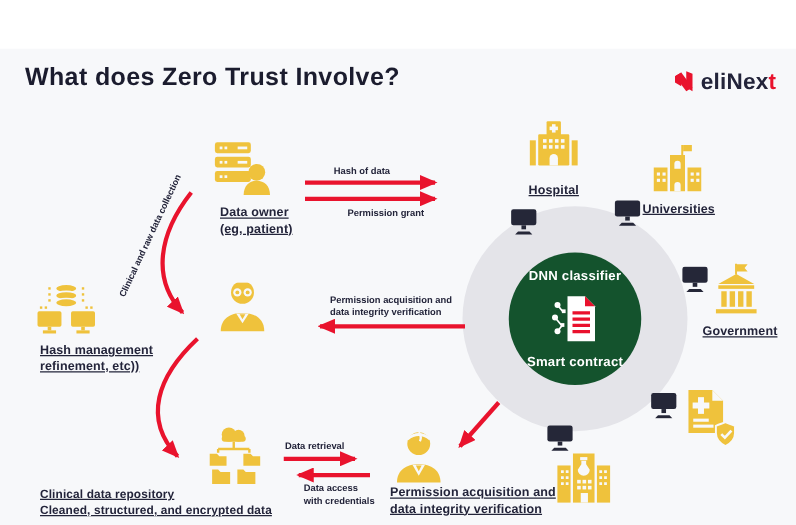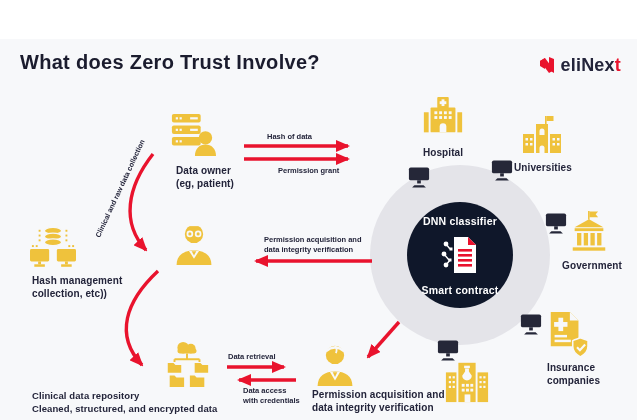--- a/index.html
+++ b/index.html
@@ -13,35 +13,35 @@
   .title{
     position:absolute;left:20px;top:12px;
     font-size:20px;font-weight:800;letter-spacing:.3px;color:#1B1C2E;
   }
   .logo{position:absolute;right:16px;top:15px;display:flex;align-items:center;gap:5px;}
   .logo-text{font-size:18px;font-weight:700;color:#23243A;letter-spacing:.2px;}
   .logo-accent{color:#E9132D;}
   .icon{position:absolute;display:block;line-height:0;}
   .elabel{
     position:absolute;font-size:10px;font-weight:700;color:#23243A;
-    line-height:12.5px;letter-spacing:.1px;white-space:nowrap;
+    line-height:12.5px;letter-spacing:.1px;white-space:nowrap;text-decoration:underline;
   }
   .elabel.small{font-size:9.5px;}
   .alabel{
     position:absolute;font-size:7.5px;font-weight:700;color:#23243A;
     line-height:9.5px;white-space:nowrap;
   }
   .center-label{position:absolute;width:100%;text-align:center;color:#fff;font-size:10.5px;font-weight:700;letter-spacing:.2px;}
   .gray-circle{
     position:absolute;left:370px;top:126px;width:180px;height:180px;
     border-radius:50%;background:#E4E4E9;
   }
   .red-circle{
     position:absolute;left:407px;top:163px;width:106px;height:106px;
-    border-radius:50%;background:#0f172a;
+    border-radius:50%;background:#14532d;
   }
   .arrows{position:absolute;left:0;top:0;pointer-events:none;}
   .ar{stroke:#E9132D;stroke-width:3.4;fill:none;marker-end:url(#ah);}
   .rot-label{
     position:absolute;left:45px;top:145px;width:150px;text-align:center;
     transform:rotate(-65deg);font-size:7.2px;font-weight:700;color:#23243A;white-space:nowrap;
   }
   .ctr{text-align:center;}
 </style>
 </head>
@@ -210,21 +210,21 @@
           <rect x="34.5" y="41" width="11" height="2.6"></rect>
         <rect x="4" y="21" width="2" height="2"></rect>
           <rect x="8" y="21" width="2" height="2"></rect>
         <rect x="42" y="21" width="2" height="2"></rect>
           <rect x="46" y="21" width="2" height="2"></rect>
       </g>
     </svg>
   </span>
   <div class="elabel" style="left:32px;top:236px">
     <div>Hash management</div>
-    <div>collection, etc))</div>
+    <div>refinement, etc))</div>
   </div>
 
   <span class="icon" style="left:162px;top:300px">
     <svg width="50" height="52" viewBox="0 0 52 52">
       <g fill="#EFC23C">
         <circle cx="22" cy="8" r="6"></circle>
           <circle cx="30" cy="9" r="5"></circle>
           <rect x="16" y="9" width="20" height="5" rx="2.5"></rect>
         <path d="M6,24 h6 l2,2 h6 v8 h-14 z"></path>
         <path d="M34,24 h6 l2,2 h6 v8 h-14 z"></path>
@@ -328,24 +328,20 @@
       <g fill="#F7F8FA">
         <rect x="13" y="8" width="5" height="14"></rect>
         <rect x="8.5" y="12.5" width="14" height="5"></rect>
         <rect x="9" y="26" width="13" height="2.6"></rect>
         <rect x="9" y="31" width="17" height="2.6"></rect>
       </g>
       <path d="M28,32 c3.5,-1.6 5.5,-1.8 8,-3 c2.5,1.2 4.5,1.4 8,3 v6 c0,6 -4,9 -8,11 c-4,-2 -8,-5 -8,-11 z" fill="#EFC23C" stroke="#F7F8FA" stroke-width="1.6"></path>
       <path d="M32.5,39 l3,3 5.5,-6" stroke="#F7F8FA" stroke-width="2.2" fill="none"></path>
     </svg>
   </span>
-  <div class="elabel" style="left:547px;top:323px">
-    <div>Insurance</div>
-    <div>companies</div>
-  </div>
 
   <span class="icon" style="left:444px;top:318px">
     <svg width="46" height="48" viewBox="0 0 48 48">
       <g fill="#EFC23C">
         <rect x="2" y="15" width="11" height="31"></rect>
         <rect x="35" y="15" width="11" height="31"></rect>
         <rect x="15" y="5" width="18" height="41"></rect>
       </g>
       <g fill="#F7F8FA">
         <rect x="21" y="8" width="6" height="2.6"></rect>

